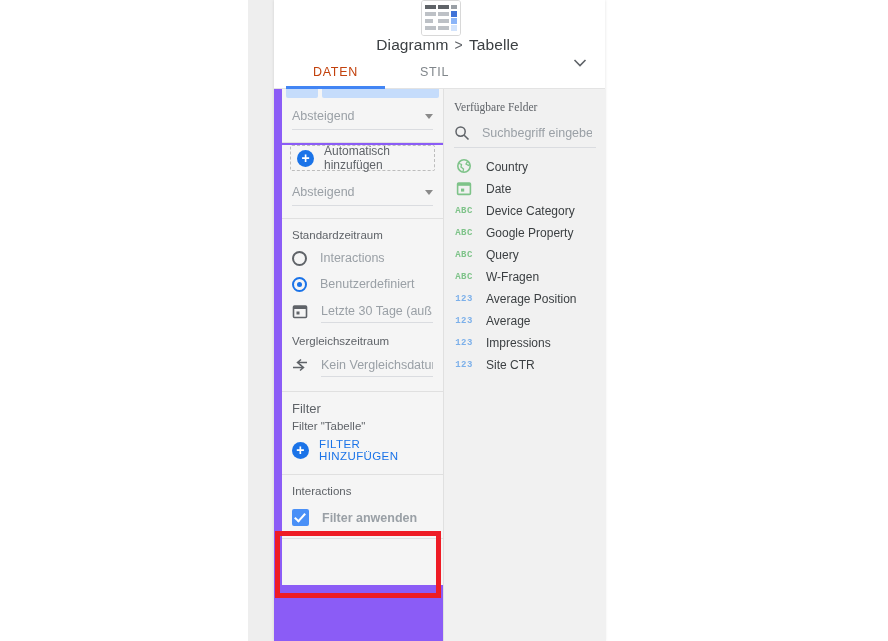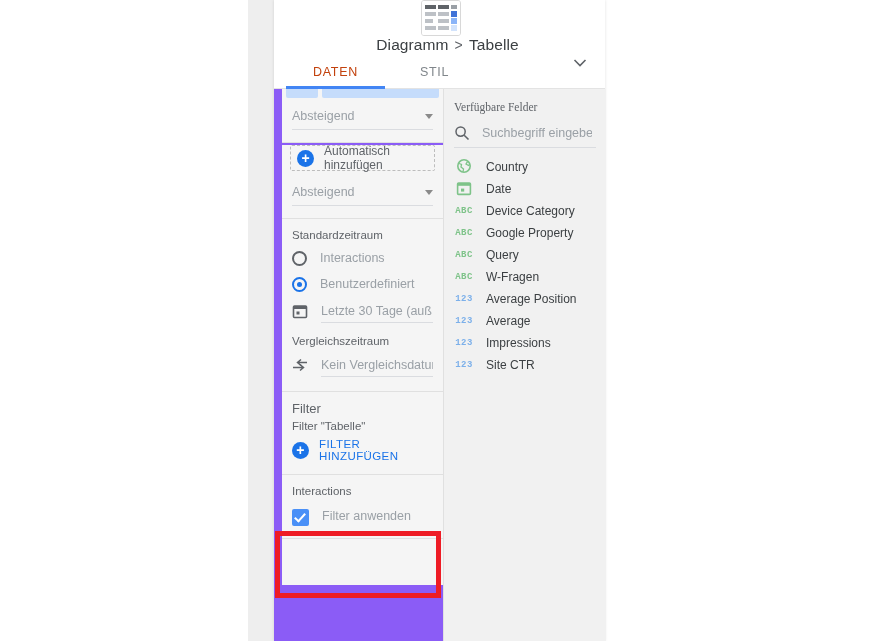--- a/index.html
+++ b/index.html
@@ -146,22 +146,22 @@
   
   .filter-title{font-size:13px;color:#5f6368;padding:9px 10px 2px 10px;}
   .filter-sub{font-size:11.5px;color:#5f6368;padding:2px 10px 4px 10px;}
   .add-filter-row{
     display:flex;align-items:center;gap:10px;padding:2px 10px 12px 10px;
     font-size:11.5px;color:#1a73e8;letter-spacing:.4px;
   }
   
   #interactions-card{background:#f5f5f5;}
   .checkbox-row{
-    display:flex;gap:13px;padding:8px 10px 12px 10px;
-    font-size:12.5px;color:#9aa0a6;
+    display:flex;align-items:center;gap:13px;padding:8px 10px 12px 10px;
+    font-size:12.5px;color:#9aa0a6;font-weight:bold;
   }
   .checkbox{
     width:17px;height:17px;border-radius:2px;background:#4a90f7;position:relative;flex:0 0 auto;
   }
   .checkbox:after{
     content:"";position:absolute;left:5px;top:2px;width:4px;height:9px;
     border:solid #fff;border-width:0 2px 2px 0;transform:rotate(42deg);
   }
   
   #highlight-box{

